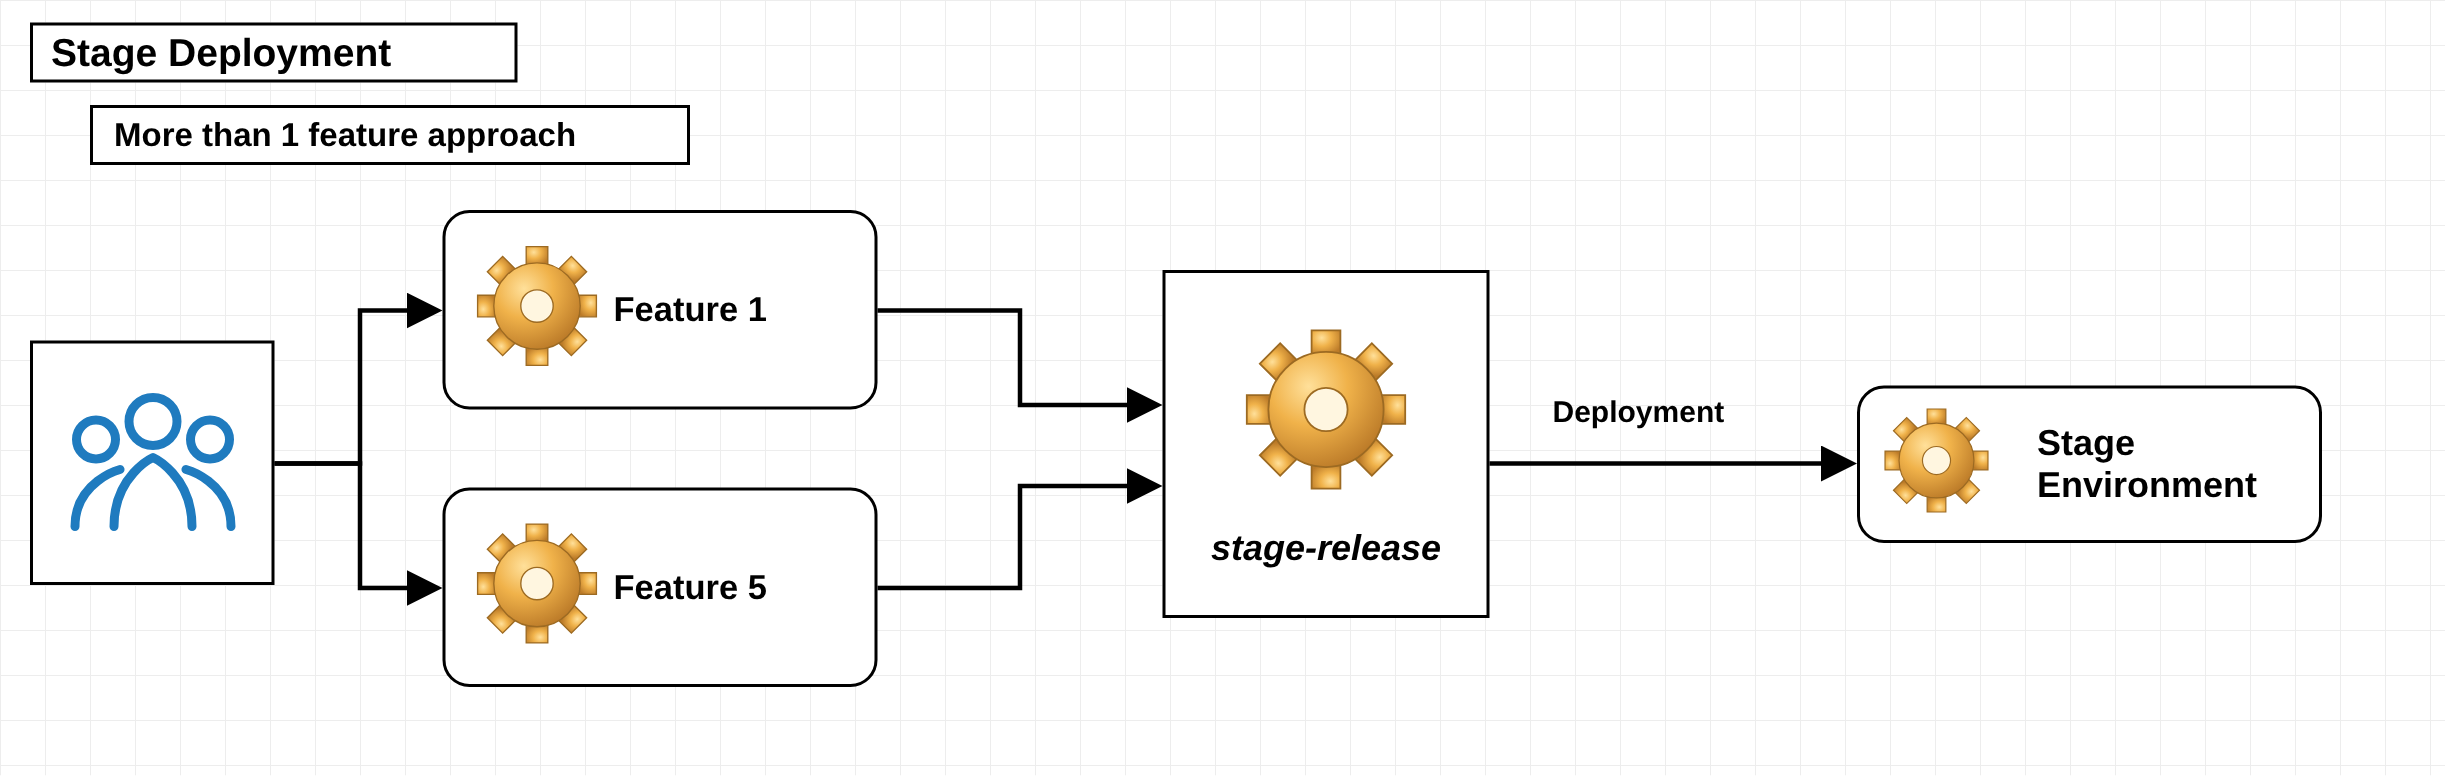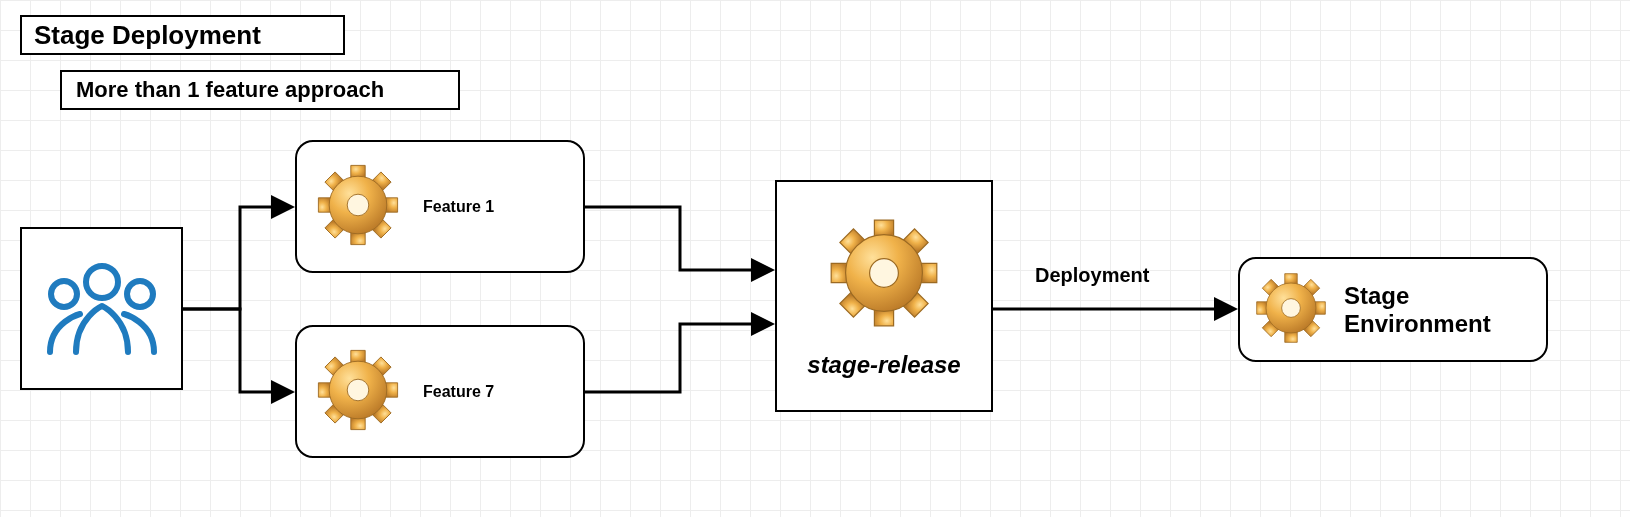--- a/index.html
+++ b/index.html
@@ -49,40 +49,41 @@
     display: flex; align-items: center; justify-content: center;
   }
   .feature-box {
     width: 290px; height: 133px;
     display: flex; align-items: center;
     padding-left: 16px;
   }
   .feature1 { left: 295px; top: 140px; }
   .feature2 { left: 295px; top: 325px; }
   .feature-label {
-    font-size: 16px;
-    font-weight: 700;
-    margin-left: 20px;
+    font-size: 23px;
+    font-weight: 700;
+    margin-left: 6px;
   }
   .stage-release-box {
     left: 775px; top: 180px;
     width: 218px; height: 232px;
     display: flex; flex-direction: column;
     align-items: center; justify-content: center; font-style: italic;
   }
   .stage-release-label {
     font-size: 24px;
     font-weight: 700;
     margin-top: 14px;
   }
   .stage-env-box {
     left: 1238px; top: 257px;
     width: 310px; height: 105px;
     display: flex; align-items: center;
     padding-left: 12px;
+    gap: 14px;
   }
   .stage-env-label {
     font-size: 24px;
     font-weight: 700;
     margin-left: 14px;
     line-height: 1.15;
   }
   .edge-label {
     position: absolute;
     font-size: 20px;
@@ -172,21 +173,21 @@
             <path d="M -8,-44 L 8,-44 L 8,-30 L -8,-30 Z" transform="rotate(180)"></path>
             <path d="M -8,-44 L 8,-44 L 8,-30 L -8,-30 Z" transform="rotate(225)"></path>
             <path d="M -8,-44 L 8,-44 L 8,-30 L -8,-30 Z" transform="rotate(270)"></path>
             <path d="M -8,-44 L 8,-44 L 8,-30 L -8,-30 Z" transform="rotate(315)"></path>
             <circle r="32"></circle>
           </g>
           <circle r="12" fill="#fff6e0" stroke="#9c6a22" stroke-width="1"></circle>
         </g>
       </svg>
     </span>
-    <span class="feature-label">Feature 7</span>
+    <span class="feature-label">Feature 5</span>
   </div>
 
   <div class="box stage-release-box">
     <span>
       <svg width="120" height="120" viewBox="0 0 100 100">
         <defs>
           <radialGradient id="gearGrad3" cx="35%" cy="30%" r="75%">
             <stop offset="0%" stop-color="#ffe09a"></stop>
             <stop offset="45%" stop-color="#f0b24a"></stop>
             <stop offset="100%" stop-color="#bb7a28"></stop>

